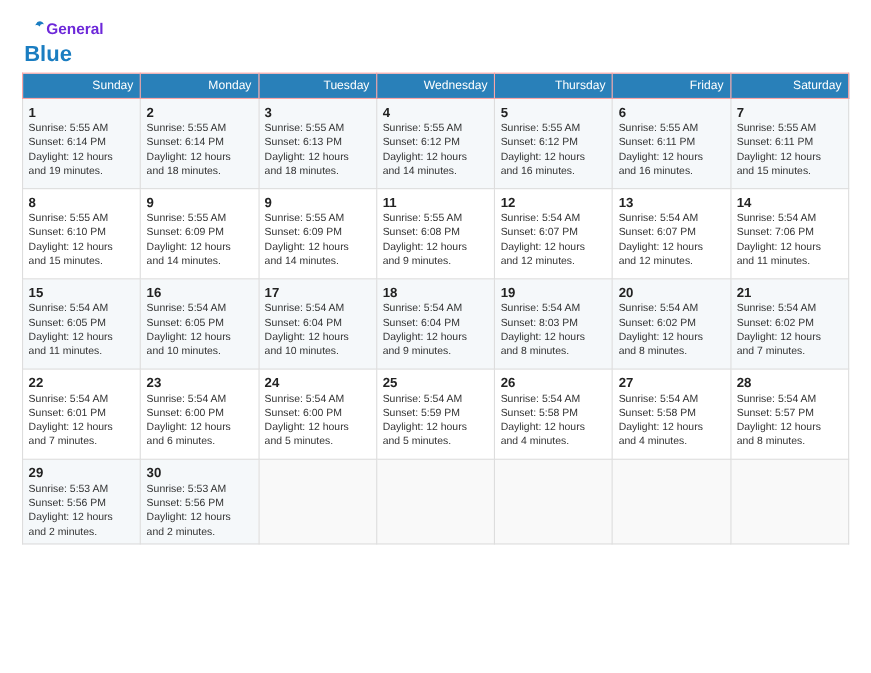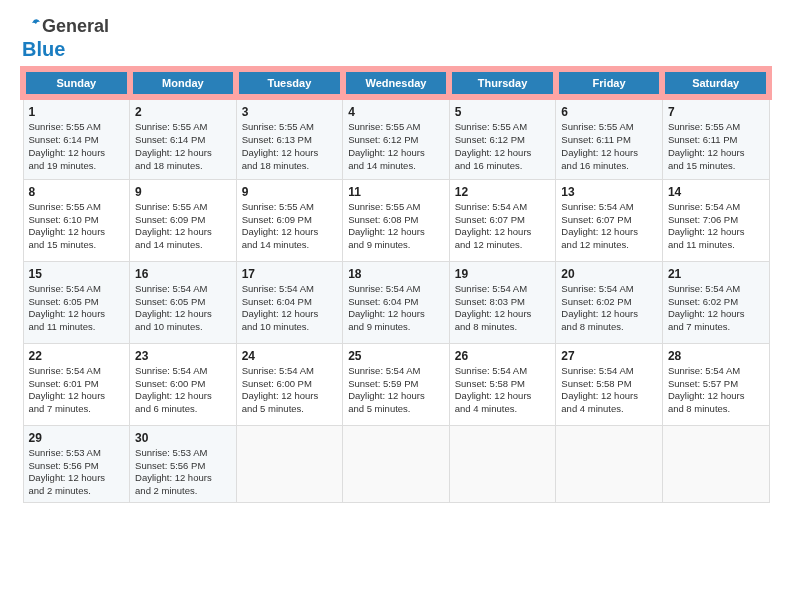--- a/index.html
+++ b/index.html
@@ -44,25 +44,25 @@
     }
     .calendar {
       width: 100%;
       border-collapse: collapse;
       margin-top: 6px;
       font-size: 10px;
     }
     .calendar th {
       background: #2980b9;
       color: #fff;
-      text-align: center;
+      text-align: right;
       padding: 5px 6px;
       font-size: 11px;
-      font-weight: bold;
-      border: 6px solid #fca5a5;
+      font-weight: normal;
+      border: 1px solid #fca5a5;
     }
     .calendar td {
       border: 1px solid #ddd;
       vertical-align: top;
       padding: 4px 5px;
       width: calc(100% / 7);
       height: 82px;
       background: #fff;
       color: #333;
       font-size: 9.5px;
@@ -92,21 +92,21 @@
 <body>
 
 <div class="page">
   <div class="header-row">
     <div class="logo">
   <div style="display:flex;flex-direction:column;line-height:1.1;align-items:flex-start;">
     <div style="display:flex;align-items:center;gap:0">
       <svg width="22" height="22" viewBox="0 0 22 22">
         <path d="M14 4 Q18 2 20 6 Q17 5 16 8 Q14 6 12 7 Z" fill="#1a7dc1"></path>
       </svg>
-      <span style="font-size:18px;font-weight:bold;color:#404040;">General</span>
+      <span style="font-size:14px;font-weight:bold;color:#6d28d9;">General</span>
     </div>
     <span style="font-size:20px;font-weight:bold;color:#1a7dc1;margin-left:2px;">Blue</span>
   </div>
 </div>
     <div class="title-block">
       <div class="month-title"></div>
       <div class="subtitle"></div>
     </div>
   </div>
 

